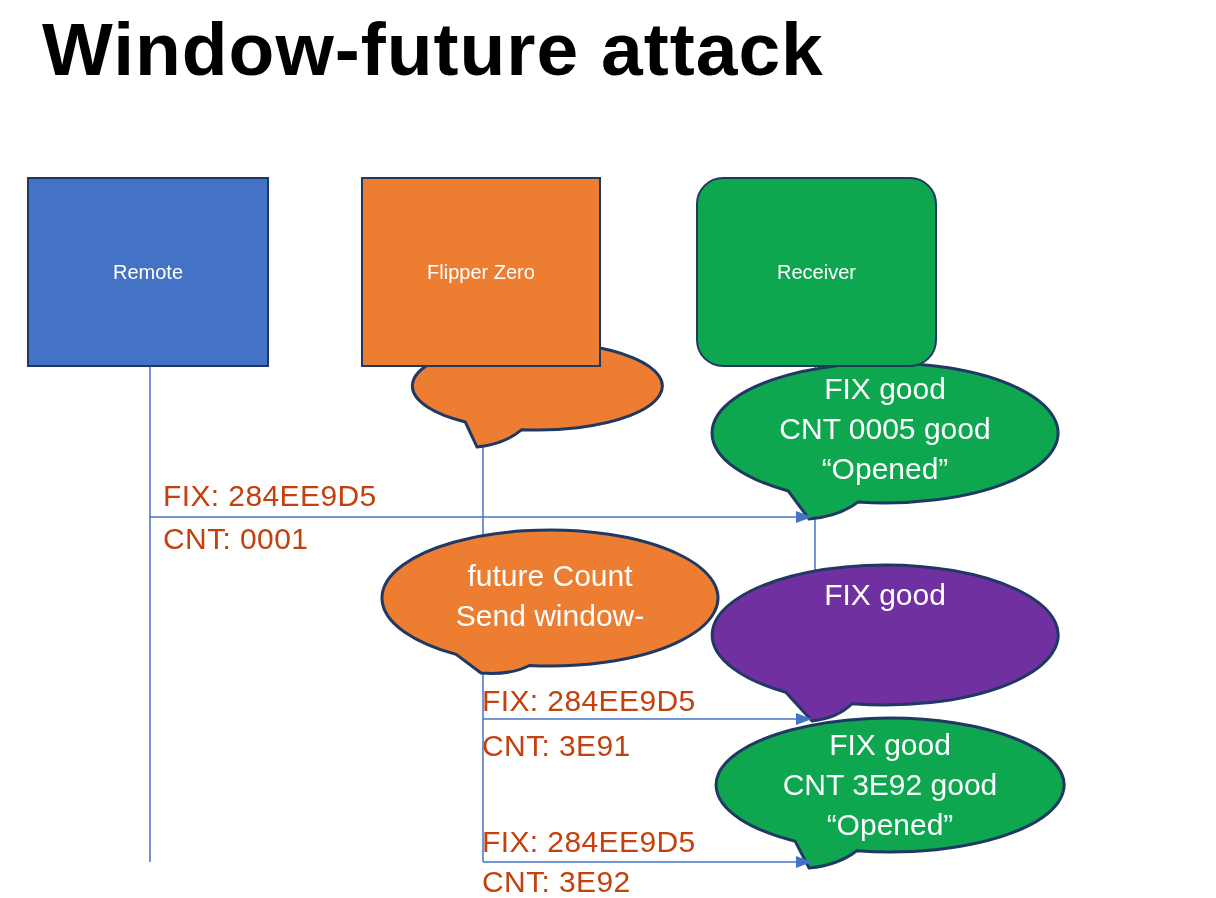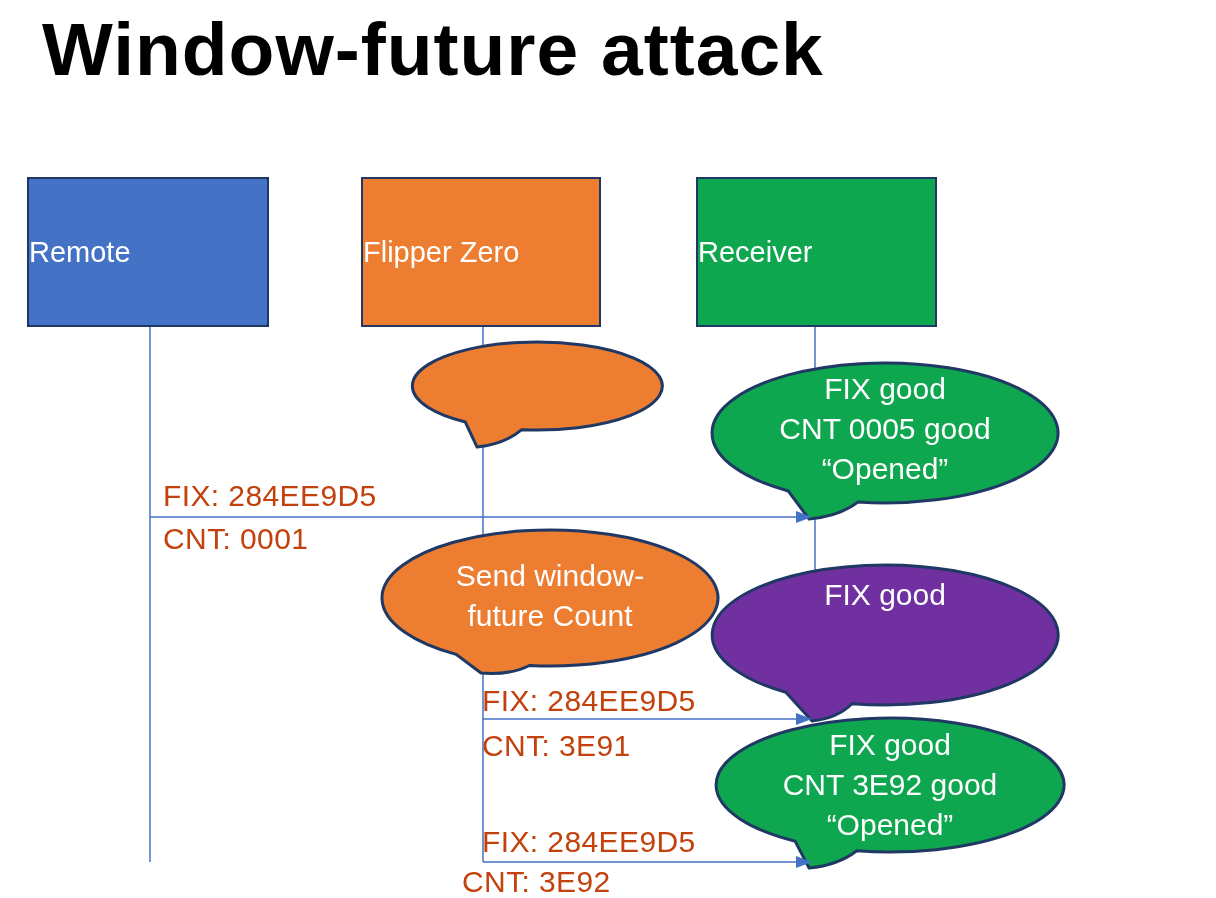--- a/index.html
+++ b/index.html
@@ -8,25 +8,25 @@
   .title{position:absolute;left:42px;top:12px;margin:0;font-size:75px;line-height:75px;
          font-weight:700;color:#000;white-space:nowrap;letter-spacing:1px;}
   #diagram{position:absolute;left:0;top:0;}
   .lifeline{stroke:var(--line);stroke-width:1.5;}
   .msgline{stroke:var(--line);stroke-width:1.5;}
   .msghead{fill:var(--line);}
   .bubble{stroke:var(--outline);stroke-width:3;}
   .fill-orange{fill:var(--orange);}
   .fill-green{fill:var(--green);}
   .fill-purple{fill:var(--purple);}
-  .actor{position:absolute;height:150px;display:flex;align-items:center;justify-content:flex-start;
-         border:2.5px solid var(--outline);box-sizing:border-box;color:#fff;font-size:29px;}
+  .actor{position:absolute;height:190px;display:flex;align-items:center;justify-content:center;
+         border:2.5px solid var(--outline);box-sizing:border-box;color:#fff;font-size:20px;}
   .bg-blue{background:var(--blue);}
   .bg-orange{background:var(--orange);}
-  .bg-green{background:var(--green);}
+  .bg-green{background:var(--green);border-radius:27px;}
   .callout-text{position:absolute;display:flex;flex-direction:column;align-items:center;
          color:#fff;font-size:30px;line-height:40px;text-align:center;}
   .msg-label{position:absolute;color:#c2410c;font-size:30px;line-height:30px;white-space:nowrap;
          letter-spacing:0.4px;}
 </style>
 </head>
 <body>
 
 <div id="stage">
   <h1 class="title">Window-future attack</h1>
@@ -69,31 +69,31 @@
   <div class="actor bg-green" style="left:696px;top:177px;width:241px;">
       <span>Receiver</span>
     </div>
 
   <div class="callout-text" style="left:712px;top:369px;width:346px;">
       <div>FIX good</div>
       <div>CNT 0005 good</div>
       <div>“Opened”</div>
     </div>
   <div class="callout-text" style="left:382px;top:556px;width:336px;">
+      <div>future Count</div>
       <div>Send window-</div>
-      <div>future Count</div>
     </div>
   <div class="callout-text" style="left:712px;top:575px;width:346px;">
       <div>FIX good</div>
     </div>
   <div class="callout-text" style="left:716px;top:725px;width:348px;">
       <div>FIX good</div>
       <div>CNT 3E92 good</div>
       <div>“Opened”</div>
     </div>
 
   <div class="msg-label" style="left:163px;top:481px;">FIX: 284EE9D5</div>
   <div class="msg-label" style="left:163px;top:524px;">CNT: 0001</div>
   <div class="msg-label" style="left:482px;top:686px;">FIX: 284EE9D5</div>
   <div class="msg-label" style="left:482px;top:725px;margin-top:6px;">CNT: 3E91</div>
   <div class="msg-label" style="left:482px;top:827px;">FIX: 284EE9D5</div>
-  <div class="msg-label" style="left:462px;top:867px;">CNT: 3E92</div>
+  <div class="msg-label" style="left:482px;top:867px;">CNT: 3E92</div>
 </div>
 
 </body></html>

